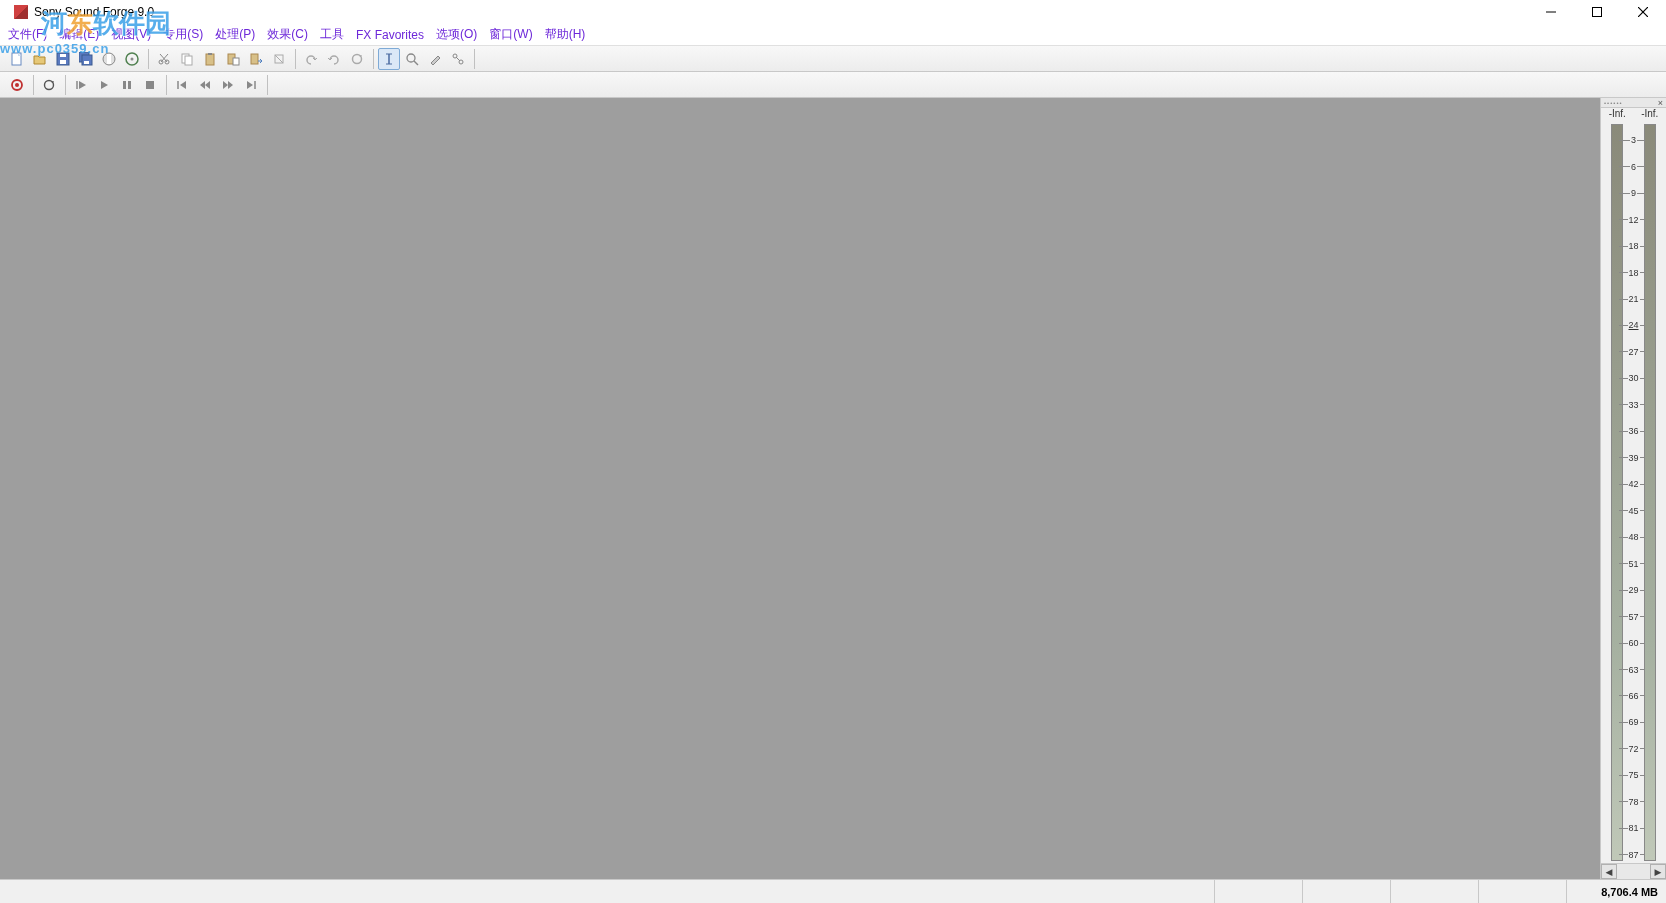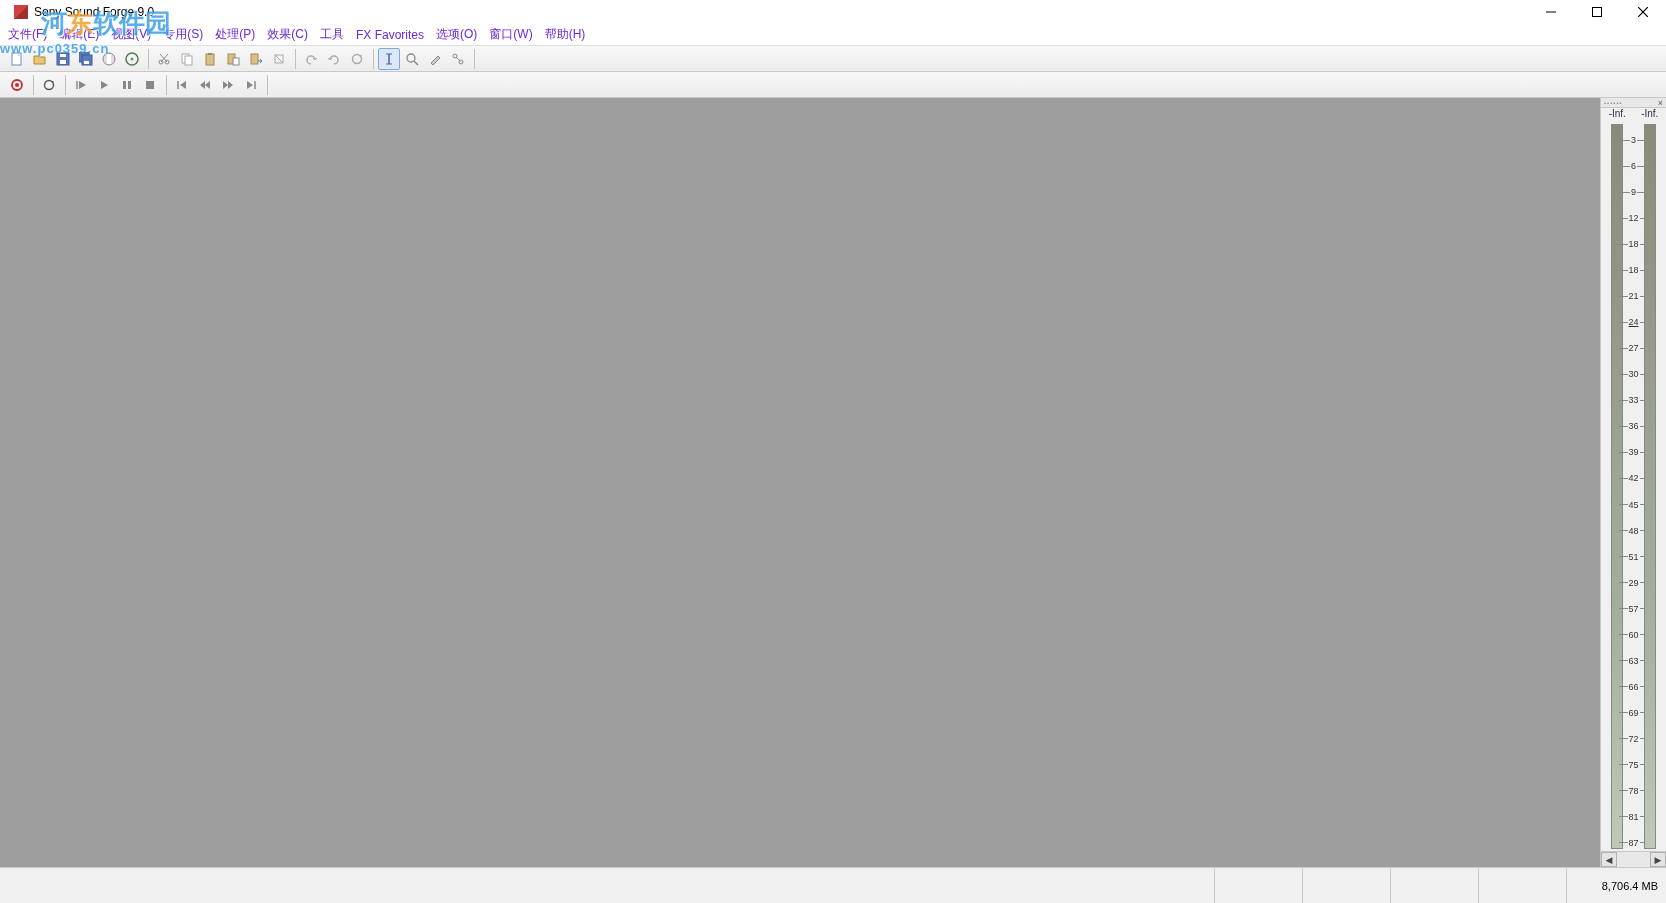--- a/index.html
+++ b/index.html
@@ -191,25 +191,26 @@
   width: 16px; height: 15px;
   border: 1px solid #b0b0b0;
   background: #e4e4e4;
   display: flex; align-items: center; justify-content: center;
   font-size: 9px; color: #444;
   cursor: pointer;
 }
 .scroll-track { flex: 1; height: 15px; background: #e8e8e8; }
 
 .statusbar {
-  height: 36px;
+  height: 24px;
   border-top: 1px solid #c8c8c8;
   background: #f0f0f0;
   display: flex;
   align-items: stretch;
+  font-weight: bold;
 }
 .status-spacer { flex: 1; }
 .status-cell {
   width: 88px;
   border-left: 1px solid #c8c8c8;
 }
 .status-mem {
   width: 100px;
   border-left: 1px solid #c8c8c8;
   display: flex;

